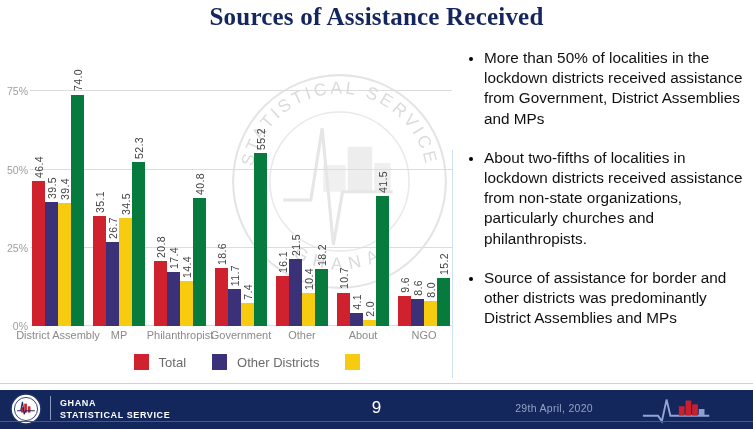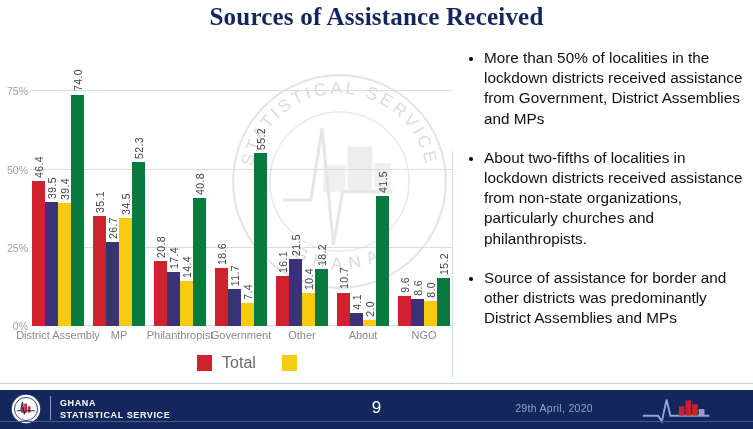--- a/index.html
+++ b/index.html
@@ -32,21 +32,21 @@
   }
   .bar{width:13px;}
   .x-axis-row{margin-left:26px;display:flex;column-gap:9px;margin-top:3px;}
   .xlabel{
     width:52px;display:flex;justify-content:center;white-space:nowrap;
     font-size:11px;color:#8A8A8A;
   }
   .legend{margin-top:13px;margin-left:30px;display:flex;justify-content:center;column-gap:26px;}
   .legend-item{display:flex;align-items:center;column-gap:10px;}
   .legend-swatch{width:15px;height:16px;display:inline-block;}
-  .legend-label{font-size:16px;color:#6A6A6A;text-align:center;}
+  .legend-label{font-size:13px;color:#6A6A6A;text-align:center;}
   .watermark{position:absolute;left:195px;top:25px;z-index:0;}
   
   .bullets-panel{position:absolute;left:463px;top:44px;width:284px;}
   .bullets-panel ul{margin:4px;padding-left:17px;}
   .bullets-panel li{
     font-size:15.3px;line-height:1.32;color:#101010;margin-bottom:19px;
   }
   .bullets-panel li::marker{color:#000;font-size:13px;}
   .panel-edge{position:absolute;left:452px;top:150px;width:1px;height:228px;background:#CFE2F3;}
   
@@ -239,20 +239,24 @@
       <div class="xlabel">Philanthropist</div>
       <div class="xlabel">Government</div>
       <div class="xlabel">Other</div>
       <div class="xlabel">About</div>
       <div class="xlabel">NGO</div>
     </div>
   <div class="legend">
       <div class="legend-item">
         <span class="legend-swatch" style="background: rgb(208, 33, 47);"></span>
         <span class="legend-label">Total</span>
+      </div>
+      <div class="legend-item">
+        <span class="legend-swatch" style="background: rgb(59, 49, 121);"></span>
+        <span class="legend-label">Other Districts</span>
       </div>
       <div class="legend-item">
         <span class="legend-swatch" style="background: rgb(247, 203, 15);"></span>
       </div>
     </div>
 </div>
 
 <div class="panel-edge"></div>
 
 <div class="bullets-panel">

